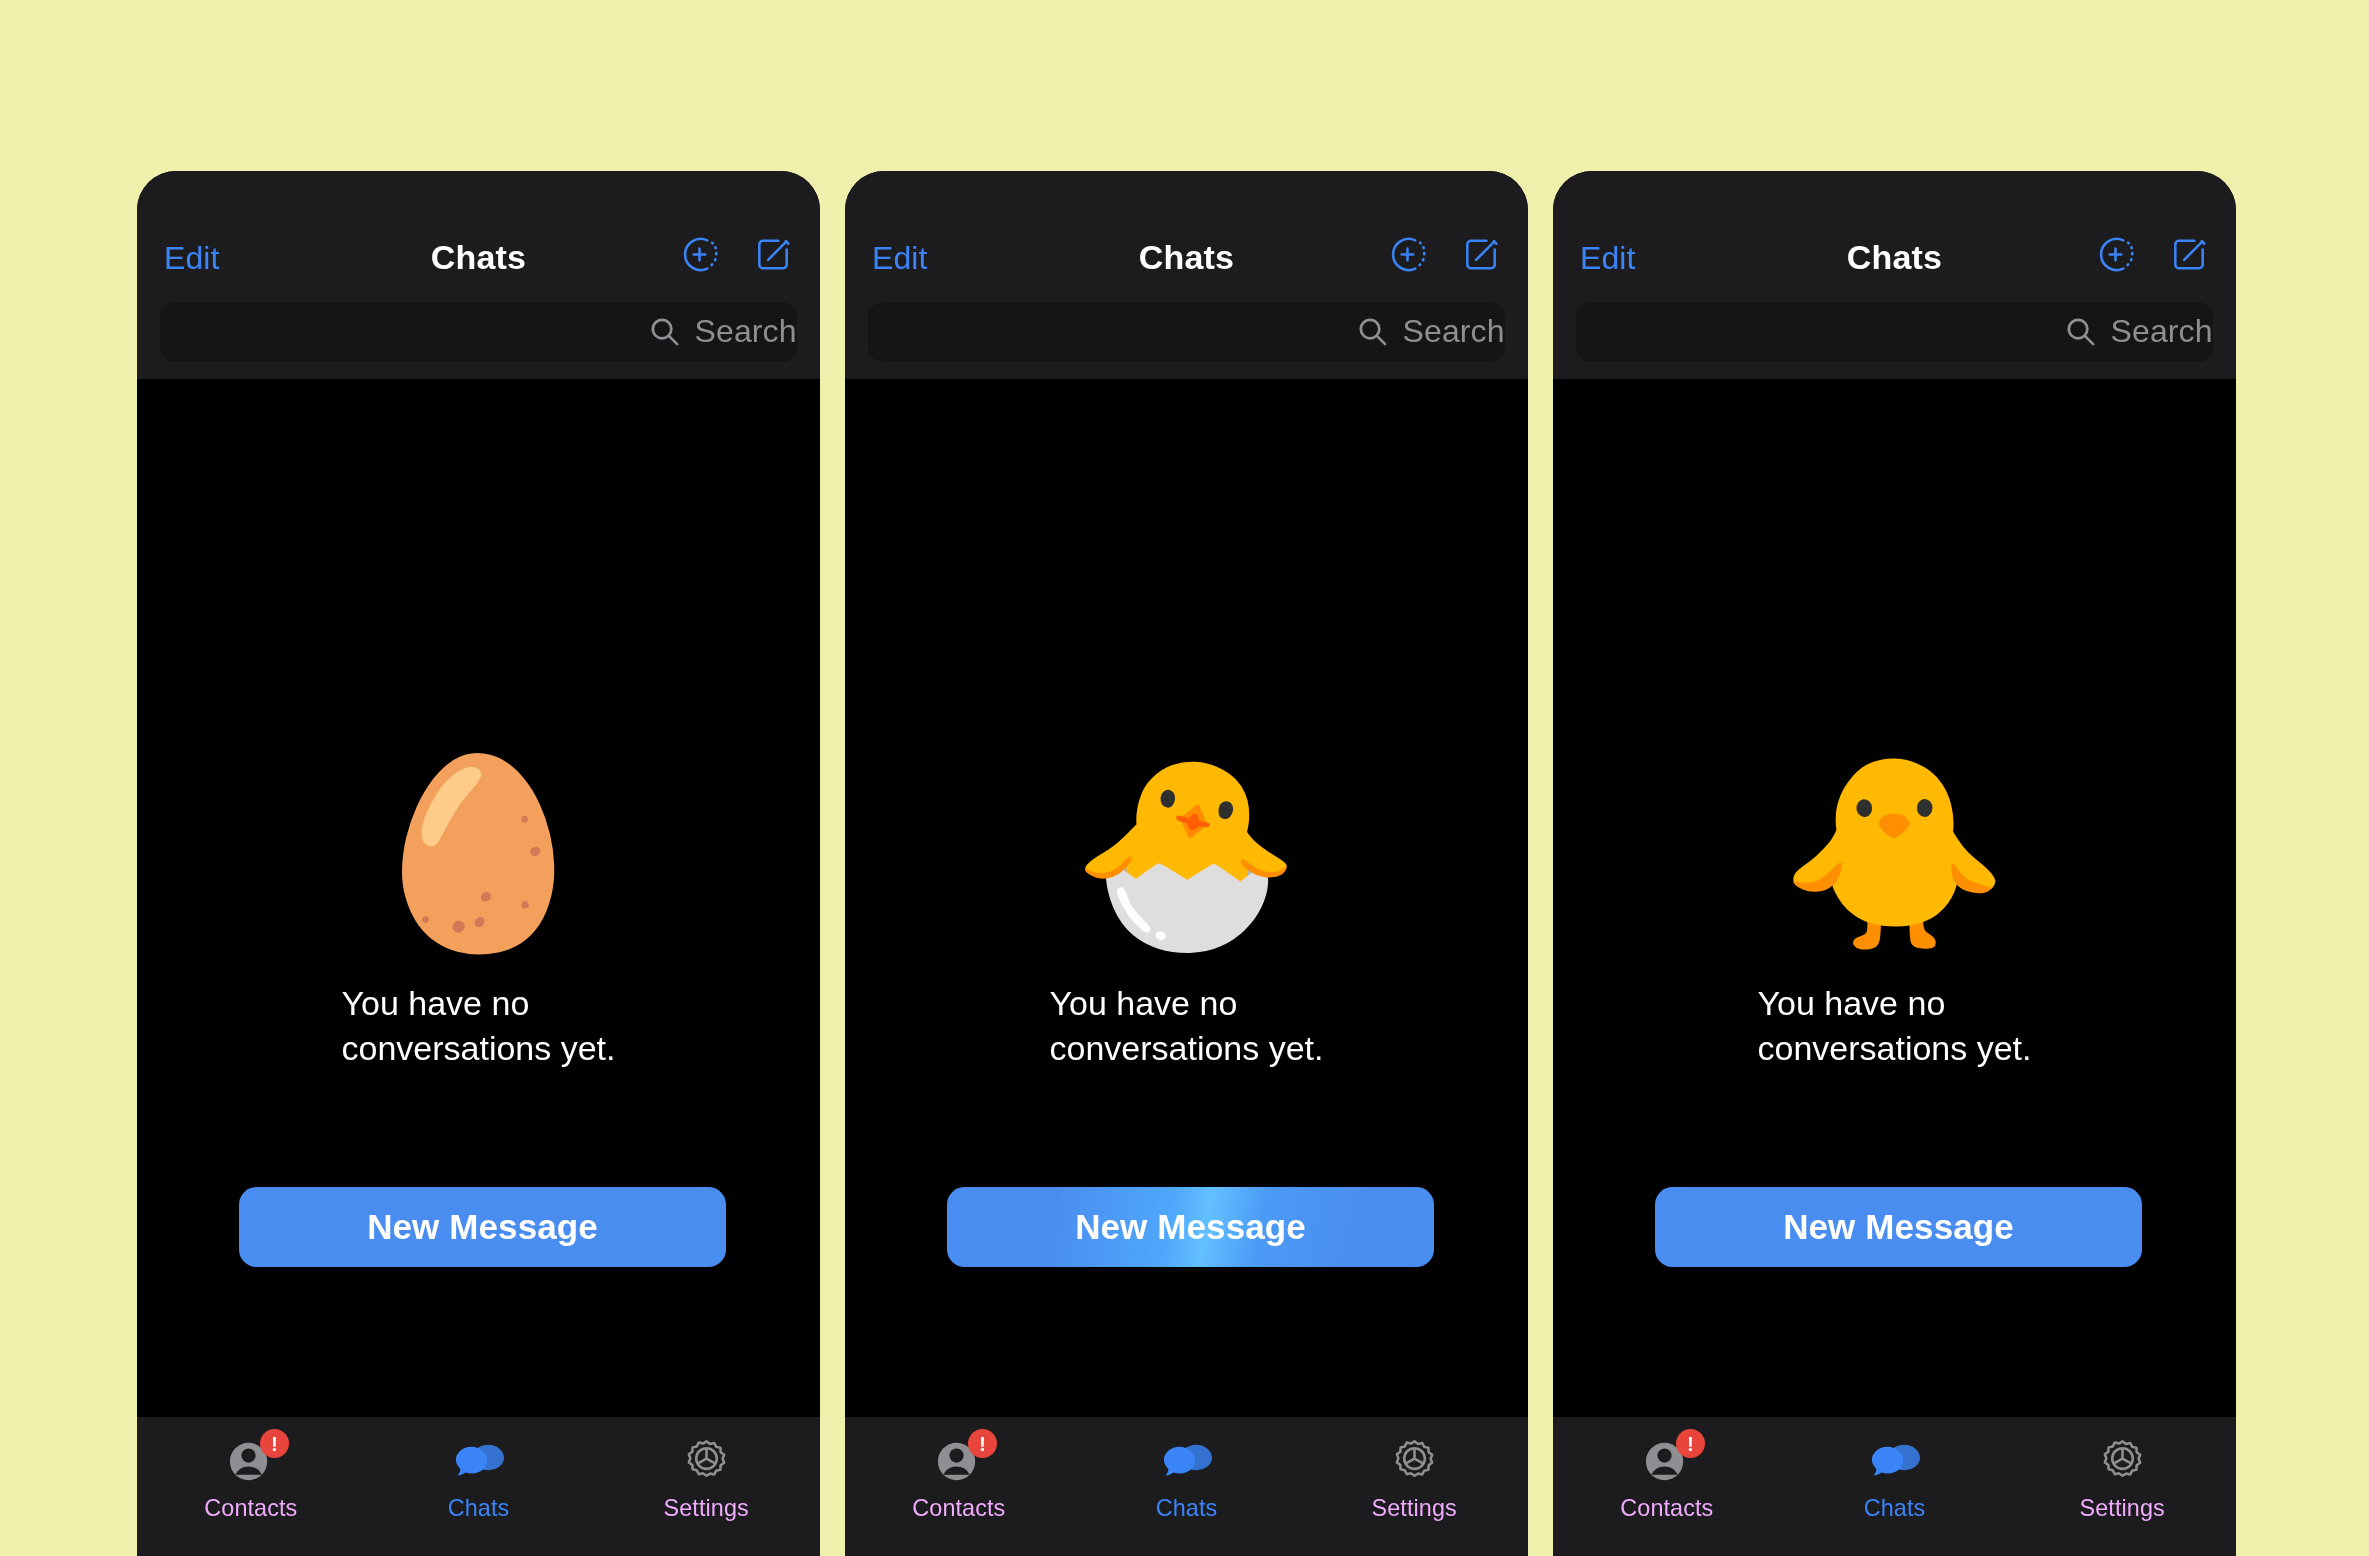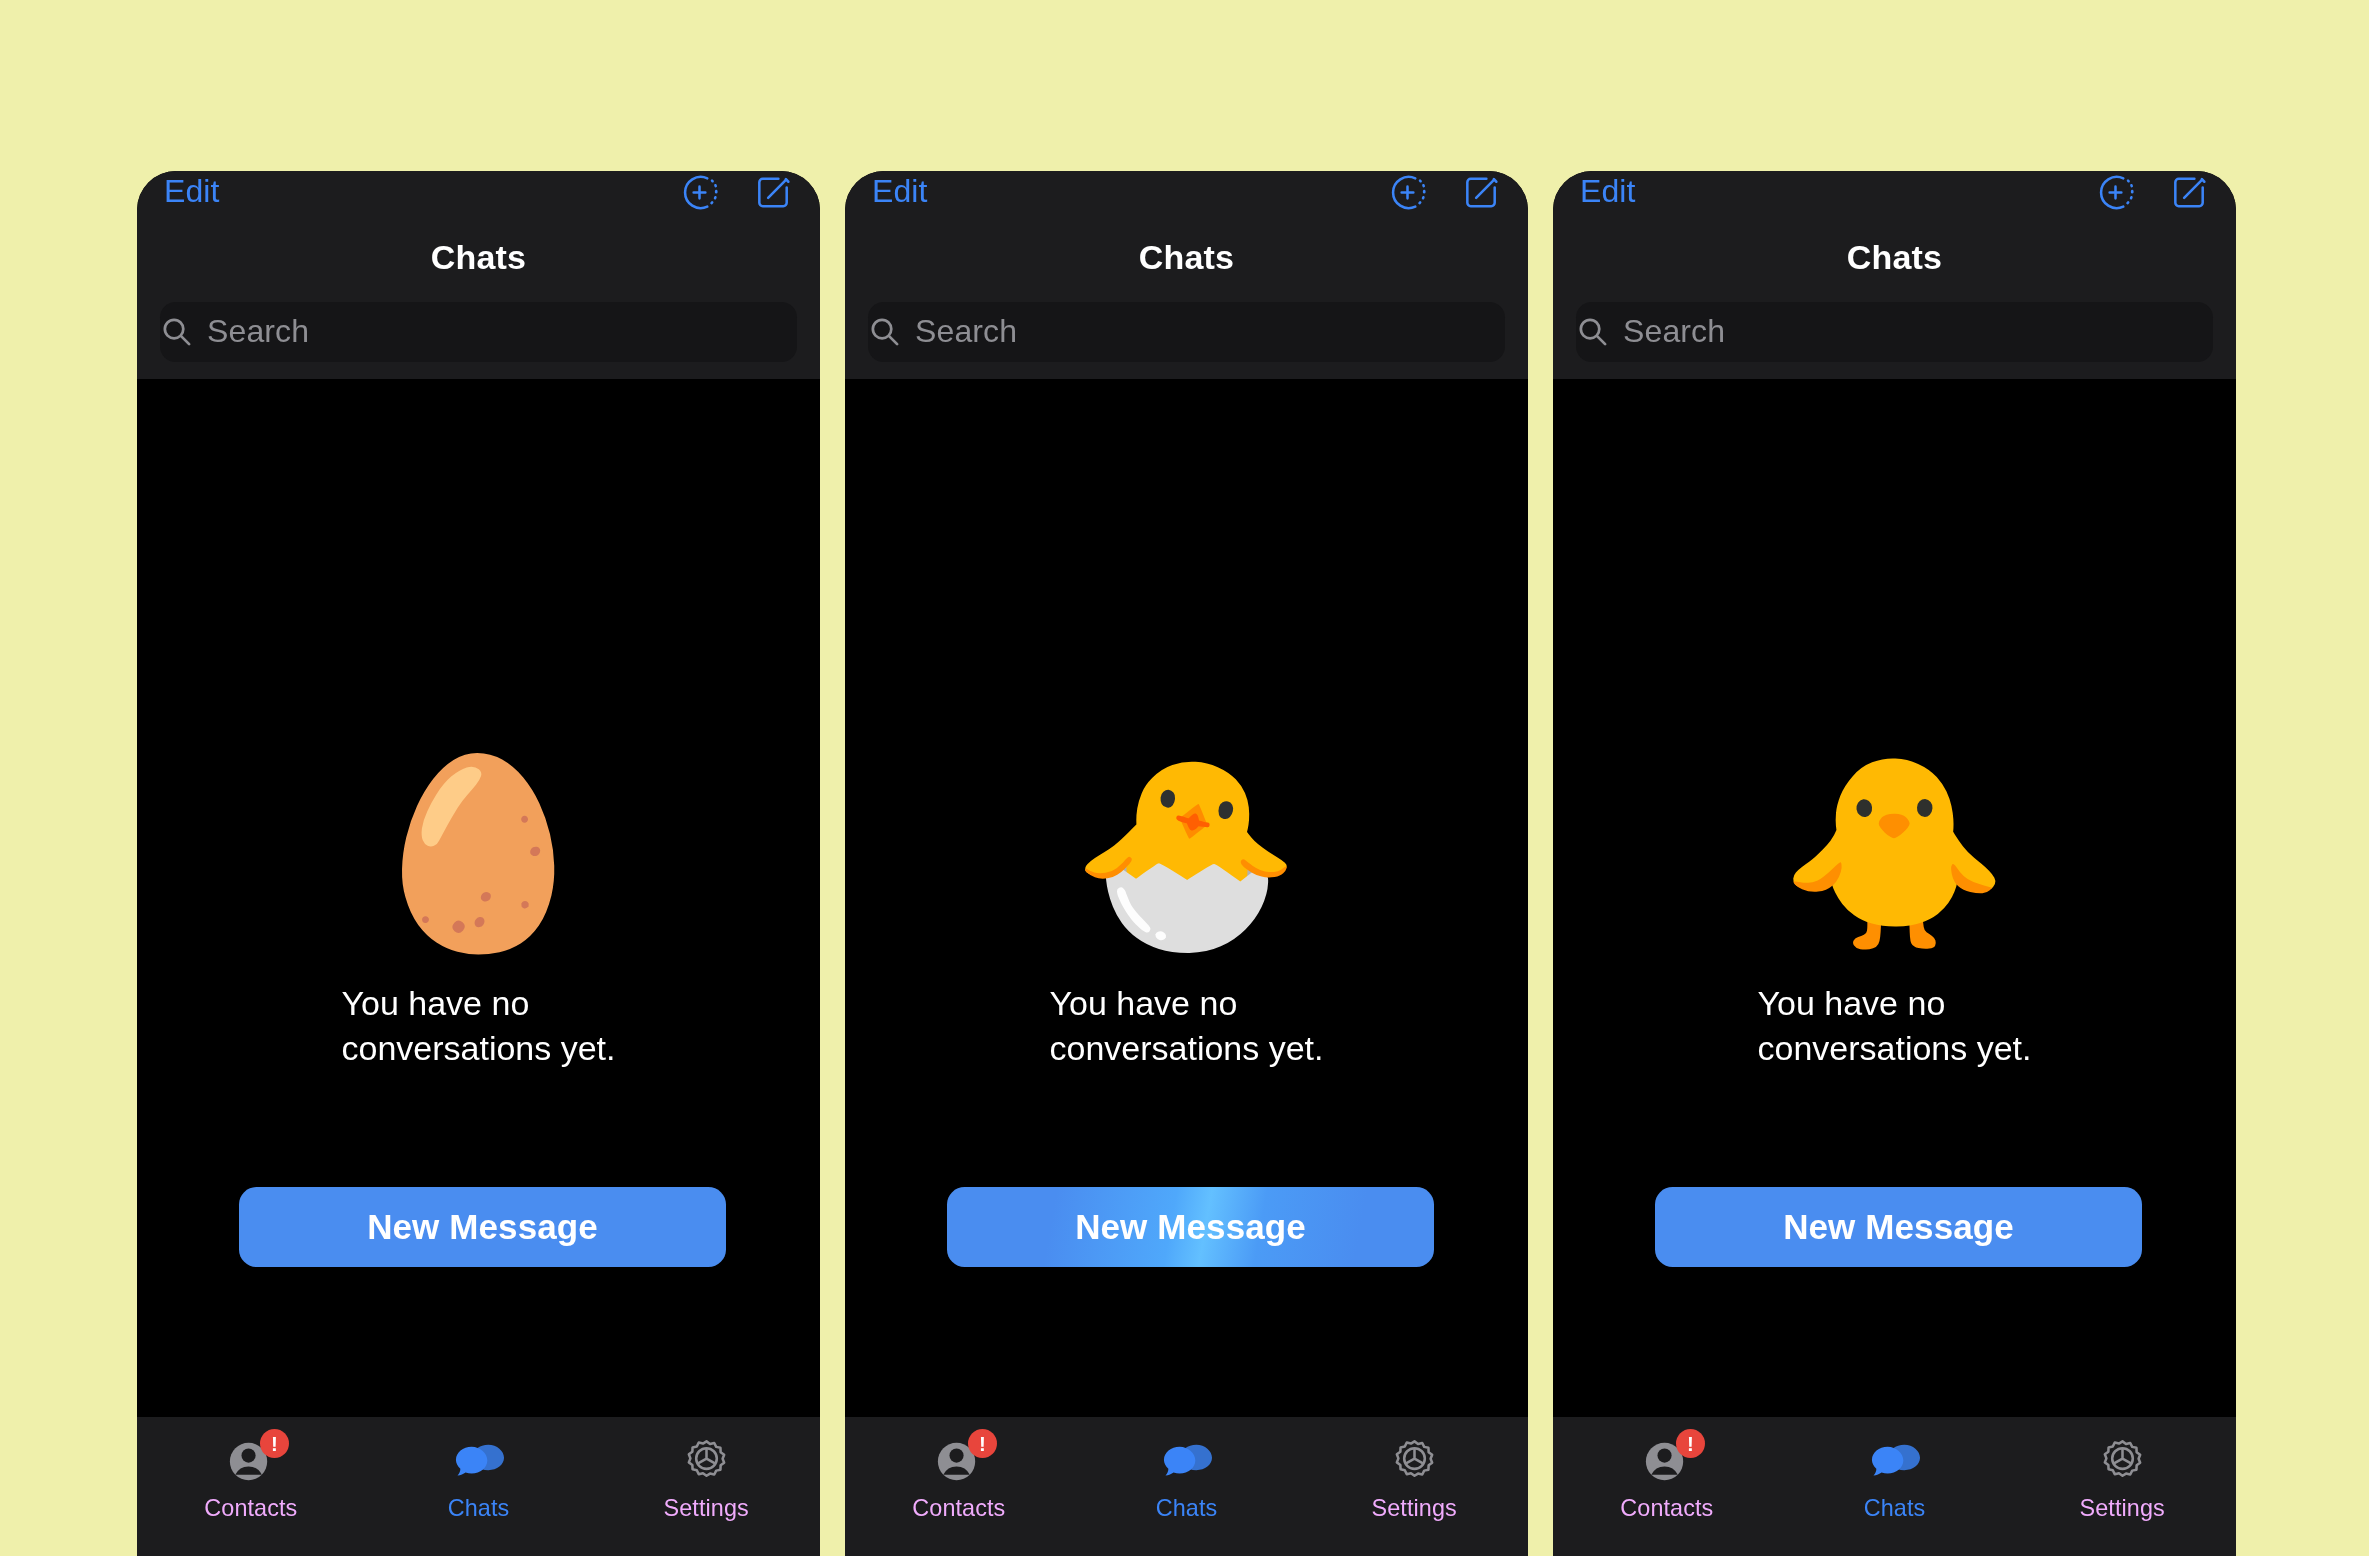--- a/index.html
+++ b/index.html
@@ -45,21 +45,21 @@
     padding: 0;
     flex: 0 0 auto;
     height: 208px;
     position: relative;
     box-sizing: border-box;
   }
   .nav-row {
     position: relative;
     height: 115px;
     display: flex;
-    align-items: flex-start;
+    align-items: flex-end;
     padding: 0 25px 7.8px 25px;
     box-sizing: border-box;
   }
   .edit-btn {
     color: #3b84f7;
     font-size: 32px;
     line-height: 1;
     letter-spacing: 0.1px;
     cursor: pointer;
     padding: 3.9px 2px;
@@ -93,21 +93,21 @@
   
   .search-wrap {
     padding: 15.6px 23.4px 0 23.4px;
   }
   .search-bar {
     background: #151517;
     border-radius: 15.6px;
     height: 60px;
     display: flex;
     align-items: center;
-    justify-content: flex-start;
+    justify-content: flex-end;
     gap: 13.7px;
     cursor: text;
   }
   .search-bar svg { display: block; }
   .search-placeholder {
     color: #8e8e93;
     font-size: 32px;
     letter-spacing: 0.1px;
   }
 

